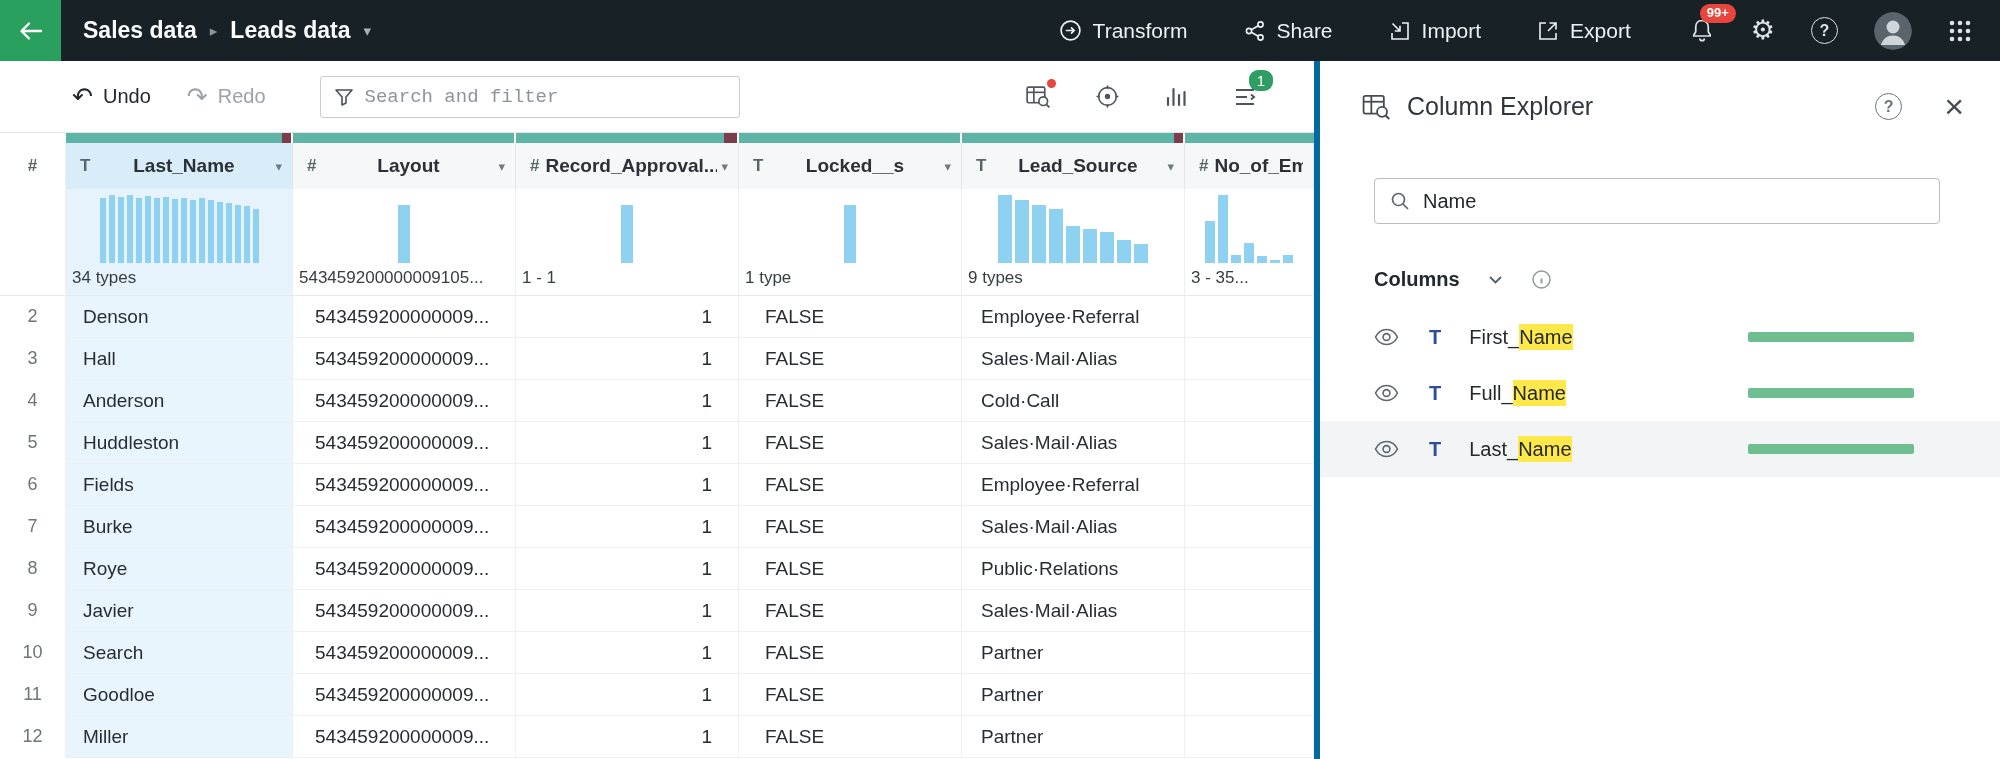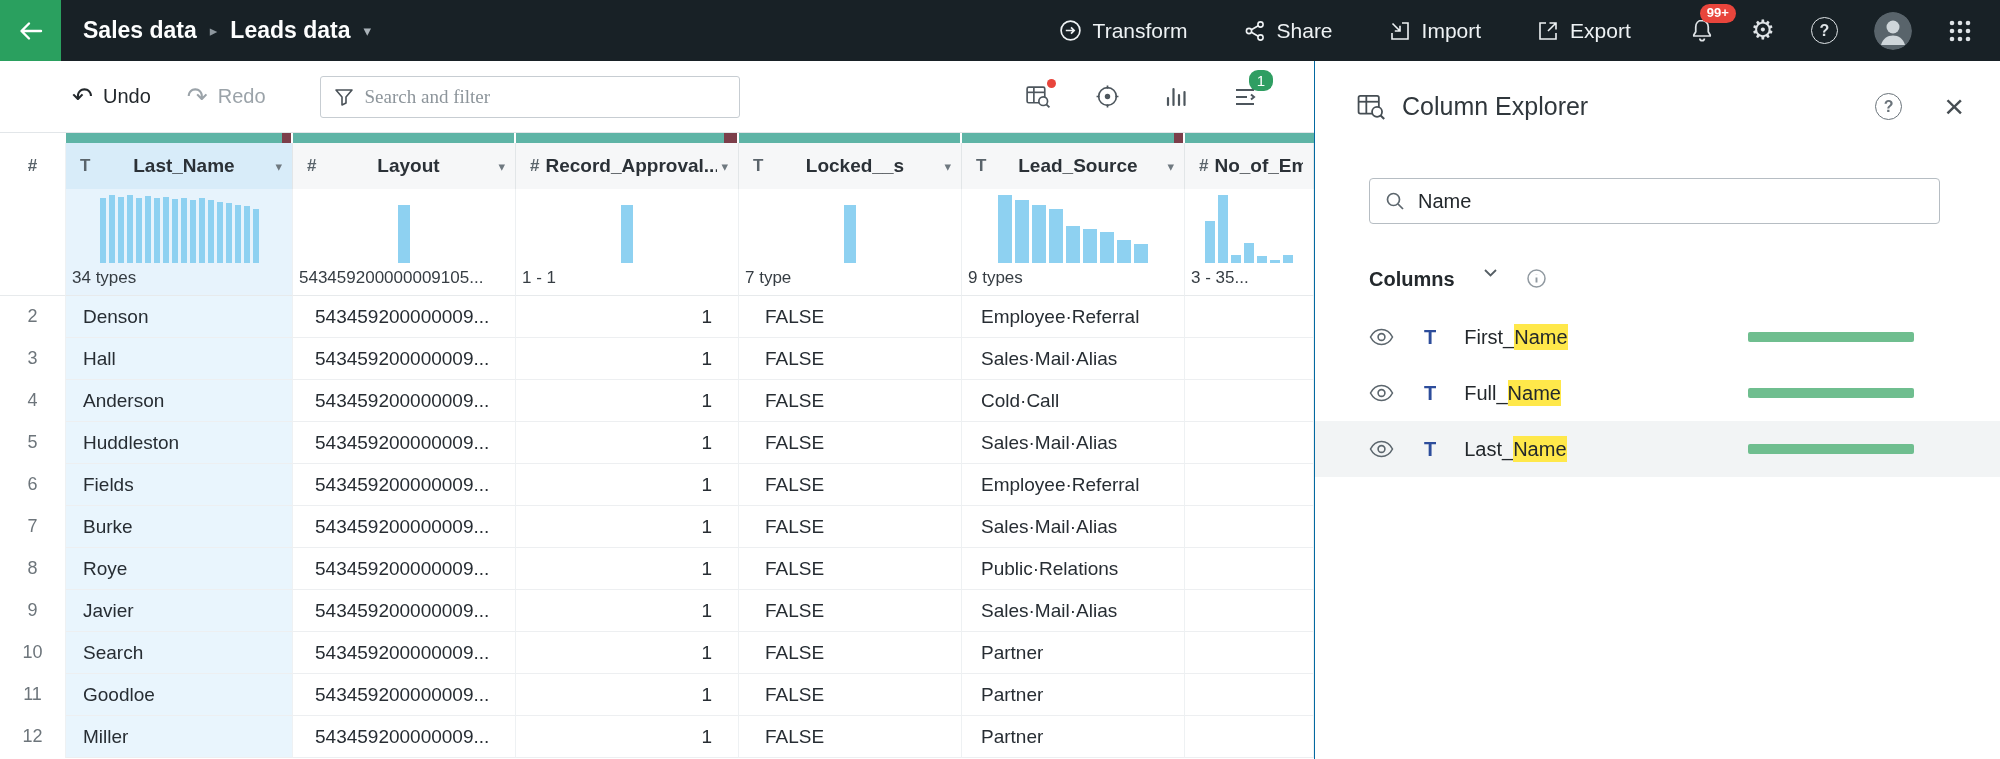--- a/index.html
+++ b/index.html
@@ -31,21 +31,21 @@
 
   
   .toolbar{height:72px;border-bottom:1px solid #e2e6e9;display:flex;align-items:center;
     padding-left:72px;flex:none}
   .tool-btn{display:flex;align-items:center;gap:10px;font-size:20px;color:#23282c;cursor:pointer}
   .tool-btn .u-ic{font-size:25px;line-height:1}
   .tool-btn.disabled{color:#9ba3a9}
   .tool-btn + .tool-btn{margin-left:36px}
   .search-box{margin-left:54px;width:420px;height:42px;border:1px solid #c7cdd2;border-radius:3px;
     display:flex;align-items:center;padding:0 12px;gap:10px;color:#4a5258}
-  .search-box input{border:none;outline:none;flex:1;font-size:19px;font-family:Liberation Serif, serif;color:#3a4147;background:transparent}
+  .search-box input{border:none;outline:none;flex:1;font-size:19px;font-family:Liberation Mono, monospace;color:#3a4147;background:transparent}
   .search-box input::placeholder{color:#8d959b}
   .toolbar-icons{margin-left:auto;display:flex;align-items:center;gap:44px;margin-right:56px;color:#4d565d}
   .t-icon{position:relative;display:flex;cursor:pointer}
   .dot-red{position:absolute;top:-4px;right:-5px;width:9px;height:9px;border-radius:50%;background:#e8453c}
   .badge-green{position:absolute;top:-15px;right:-15px;background:#2f9e62;color:#fff;font-size:15px;
     padding:1px 8px;border-radius:9px;line-height:1.3}
 
   
   .grid-row{display:grid;grid-template-columns:66px 227px 223px 223px 223px 223px minmax(0,1fr)}
   .strip-row{height:10px;flex:none}
@@ -75,30 +75,30 @@
   .cell{line-height:41px;font-size:19px;color:#272d33;border-bottom:1px solid #edeff1;
     border-right:1px solid #eef1f3;white-space:nowrap;overflow:hidden}
   .cell.numcol{text-align:center;color:#6d757b;font-size:18px;border-bottom:none;cursor:pointer}
   .c0{padding-left:17px;background:#e9f5fd}
   .c1{padding-left:22px}
   .c2{text-align:right;padding-right:26px}
   .c3{padding-left:26px}
   .c4{padding-left:19px}
 
   
-  .panel{flex:1;border-left:1px solid #0369a1;background:#fff;display:flex;flex-direction:column;overflow:hidden}
+  .panel{flex:1;border-left:6px solid #0369a1;background:#fff;display:flex;flex-direction:column;overflow:hidden}
   .panel-head{display:flex;align-items:center;padding:30px 36px 0 40px;color:#454d53}
   .panel-title{font-size:25px;color:#30373c;font-weight:500;margin-left:16px;flex:1;white-space:nowrap}
   .p-help{width:27px;height:27px;border:1.8px solid #6a737a;border-radius:50%;color:#6a737a;font-size:16px;
     font-weight:700;display:flex;align-items:center;justify-content:center;cursor:pointer;flex:none}
   .p-close{margin-left:42px;font-size:34px;color:#464d52;cursor:pointer;line-height:.8;flex:none}
   .panel-search{margin:56px 60px 0 54px;height:46px;border:1px solid #b6bdc3;border-radius:4px;
     display:flex;align-items:center;padding:0 14px;gap:12px;color:#5c666d}
   .panel-search input{border:none;outline:none;flex:1;font-size:20px;color:#23282c;font-family:inherit}
-  .cols-label{margin:44px 60px 0 54px;display:flex;align-items:flex-start;gap:28px;color:#555e64}
+  .cols-label{margin:44px 60px 0 54px;display:flex;align-items:center;gap:28px;color:#555e64}
   .cols-label .lbl{font-size:20px;font-weight:700;color:#23282c}
   .col-list{margin-top:18px}
   .col-item{height:56px;display:flex;align-items:center;padding:0 60px 0 54px;cursor:pointer}
   .col-item.active{background:#f2f4f5}
   .eye{display:flex;margin-right:30px;color:#5c666d;cursor:pointer}
   .titem{font-size:20px;font-weight:700;color:#2d4d9b;margin-right:28px}
   .cname{font-size:20px;color:#23282c;white-space:nowrap}
   .cname mark{background:#ffe84a;color:inherit;padding:2px 0}
   .qbar-green{margin-left:auto;margin-right:26px;width:166px;height:10px;border-radius:2px;background:#6fbe8f;flex:none}
 </style>
@@ -324,21 +324,21 @@
       <div class="histcell">
         <div class="hist bars-single">
             <div class="hbar" style="height: 85%;"></div>
           </div>
         <div class="hcap">1 - 1</div>
       </div>
       <div class="histcell">
         <div class="hist bars-single">
             <div class="hbar" style="height: 85%;"></div>
           </div>
-        <div class="hcap">7 type</div>
+        <div class="hcap">1 type</div>
       </div>
       <div class="histcell">
         <div class="hist bars-wide">
             <div class="hbar" style="height: 100%;"></div>
             <div class="hbar" style="height: 92%;"></div>
             <div class="hbar" style="height: 86%;"></div>
             <div class="hbar" style="height: 80%;"></div>
             <div class="hbar" style="height: 55%;"></div>
             <div class="hbar" style="height: 50%;"></div>
             <div class="hbar" style="height: 45%;"></div>

